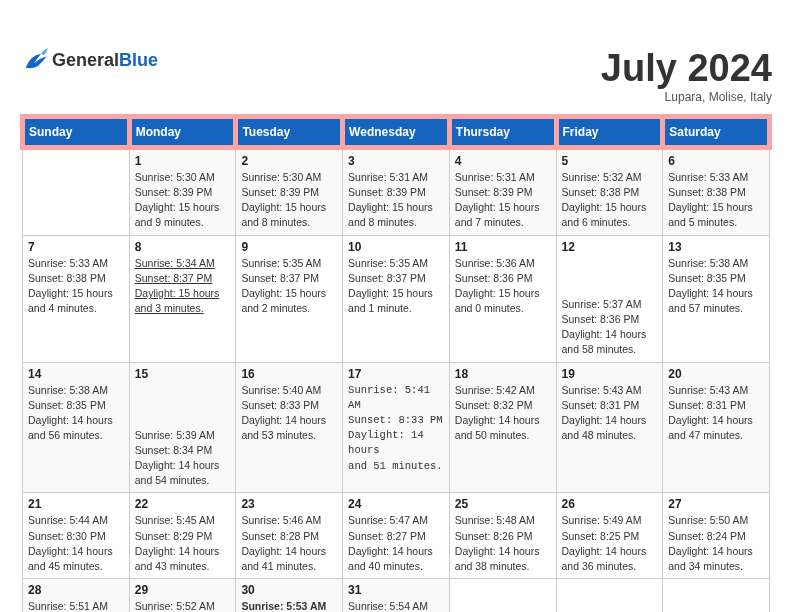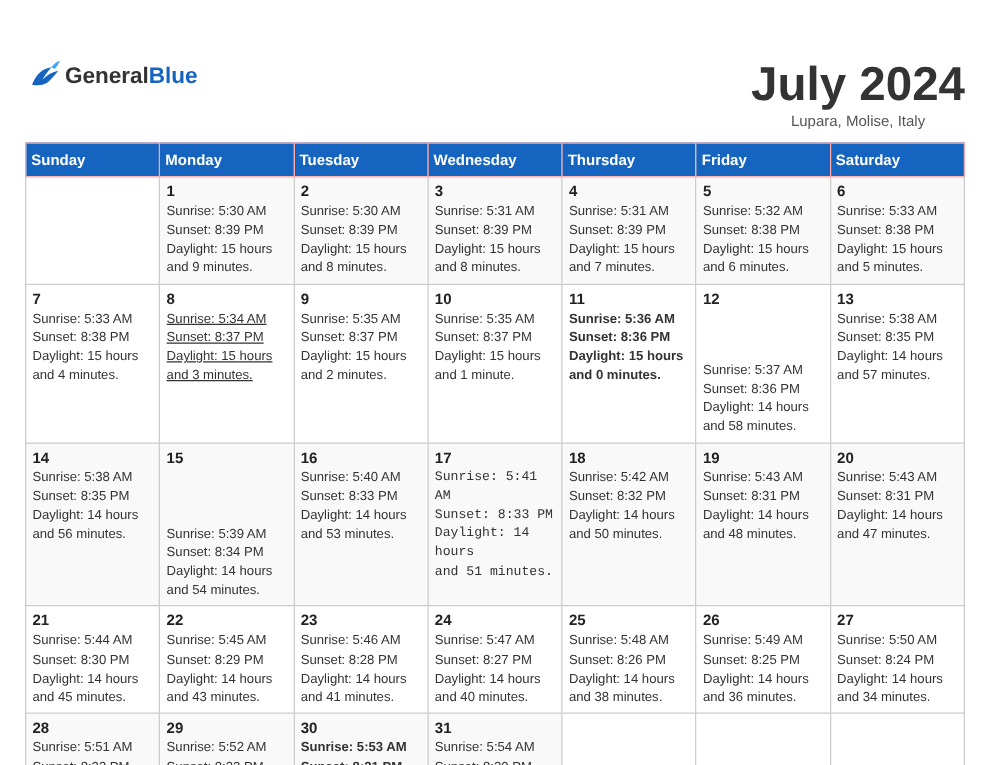--- a/index.html
+++ b/index.html
@@ -30,21 +30,21 @@
     .logo-text-blue {
       font-size: 18px;
       font-weight: bold;
       color: #1565c0;
     }
     .logo-bird {
       width: 28px;
       height: 24px;
     }
     .title-block {
-      text-align: center;
+      text-align: right;
     }
     .month-title {
       font-size: 38px;
       font-weight: bold;
       color: #333;
       line-height: 1.1;
     }
     .location-title {
       font-size: 12px;
       color: #555;
@@ -54,21 +54,21 @@
       border-collapse: collapse;
       font-size: 11px;
     }
     thead tr th {
       background-color: #1565c0;
       color: #fff;
       padding: 6px 4px;
       text-align: left;
       font-size: 12px;
       font-weight: bold;
-      border: 1px solid #fca5a5;
+      border: 5px solid #fca5a5;
     }
     tbody tr td {
       border: 1px solid #ccc;
       vertical-align: top;
       padding: 4px 5px;
       min-height: 80px;
       width: calc(100% / 7);
     }
     tbody tr:nth-child(odd) td {
       background-color: #f9f9f9;
@@ -193,21 +193,21 @@
         </td>
         <td>
           <span class="day-number">10</span>
           <div class="day-info" style="white-space: pre-line;">Sunrise: 5:35 AM
 Sunset: 8:37 PM
 Daylight: 15 hours
 and 1 minute.</div>
         </td>
         <td>
           <span class="day-number">11</span>
-          <div class="day-info" style="white-space: pre-line; font-weight: bold;">Sunrise: 5:36 AM
+          <div class="day-info" style="white-space: pre-line;">Sunrise: 5:36 AM
 Sunset: 8:36 PM
 Daylight: 15 hours
 and 0 minutes.</div>
         </td>
         <td>
           <span class="day-number">12</span>
           <div class="day-info" style="white-space: pre-line; margin-top: 43px;">Sunrise: 5:37 AM
 Sunset: 8:36 PM
 Daylight: 14 hours
 and 58 minutes.</div>

